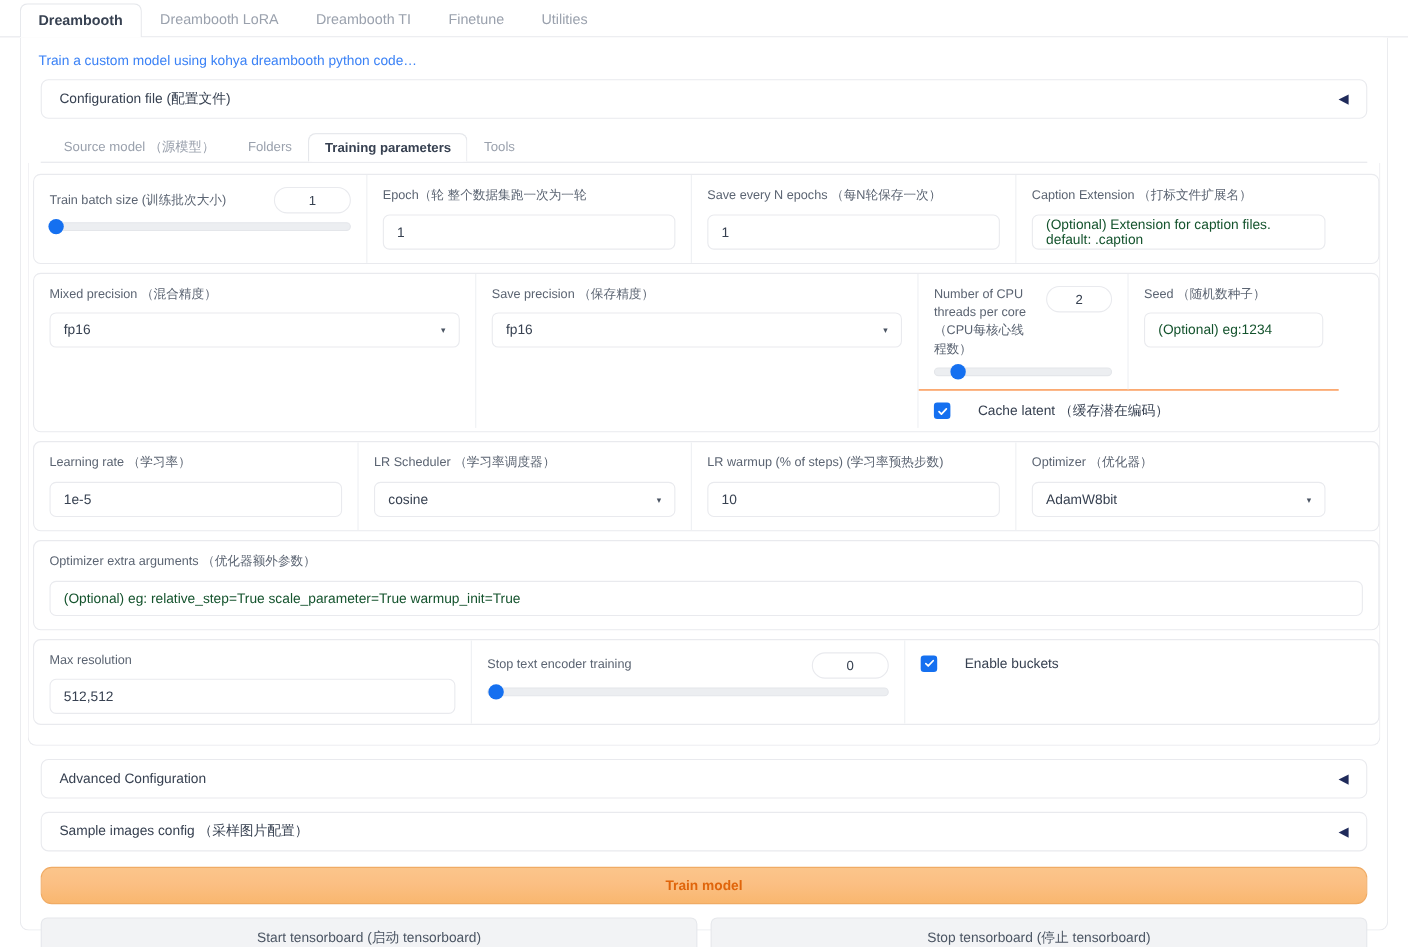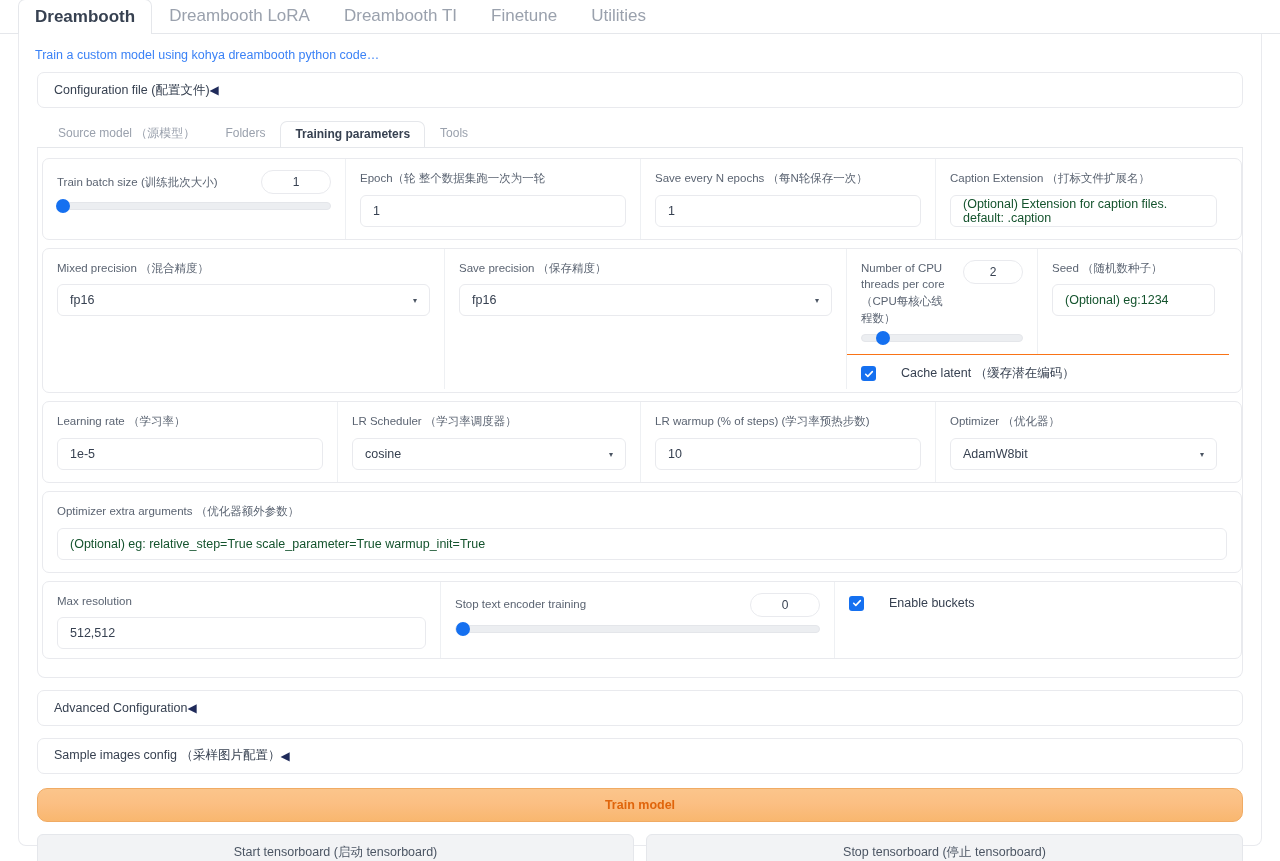--- a/index.html
+++ b/index.html
@@ -16,21 +16,21 @@
   
   .toptabs {
     display: flex;
     align-items: flex-end;
     height: 34px;
     padding-left: 18px;
     border-bottom: 1px solid #e5e7eb;
     background: #fff;
   }
   .toptab {
-    font-size: 17px;
+    font-size: 13px;
     color: #9aa1ad;
     padding: 8px 16px 9px 16px;
     border: 1px solid transparent;
     border-bottom: none;
     border-radius: 7px 7px 0 0;
     line-height: 1;
     white-space: nowrap;
     cursor: pointer;
   }
   .toptab.active {
@@ -60,20 +60,21 @@
 
   
   .accordion {
     margin: 0 18px 12px 18px;
     border: 1px solid #e9eaee;
     border-radius: 7px;
     background: #fff;
     height: 36px;
     display: flex;
     align-items: center;
+    justify-content: space-between;
     padding: 0 16px;
     cursor: pointer;
   }
   .accordion .acc-label { font-size: 12.5px; color: #374151; }
   .acc-arrow { color: #1f2a5a; font-size: 12px; line-height: 1; }
 
   
   .subtabs {
     display: flex;
     align-items: flex-start;
@@ -97,21 +98,21 @@
     color: #374151;
     font-weight: bold;
     background: #fff;
     border-color: #e5e7eb;
     position: relative;
     top: 1px;
   }
 
   
   .formbody {
-    margin: 0 18px;
+    margin: 0 6px;
     border: 1px solid #e9eaee;
     border-top: none;
     border-radius: 0 0 8px 8px;
     padding: 10px 0 10px 4px;
   }
   .row {
     display: flex;
     margin: 0 0 8px 0;
     border: 1px solid #e9eaee;
     border-radius: 7px;

